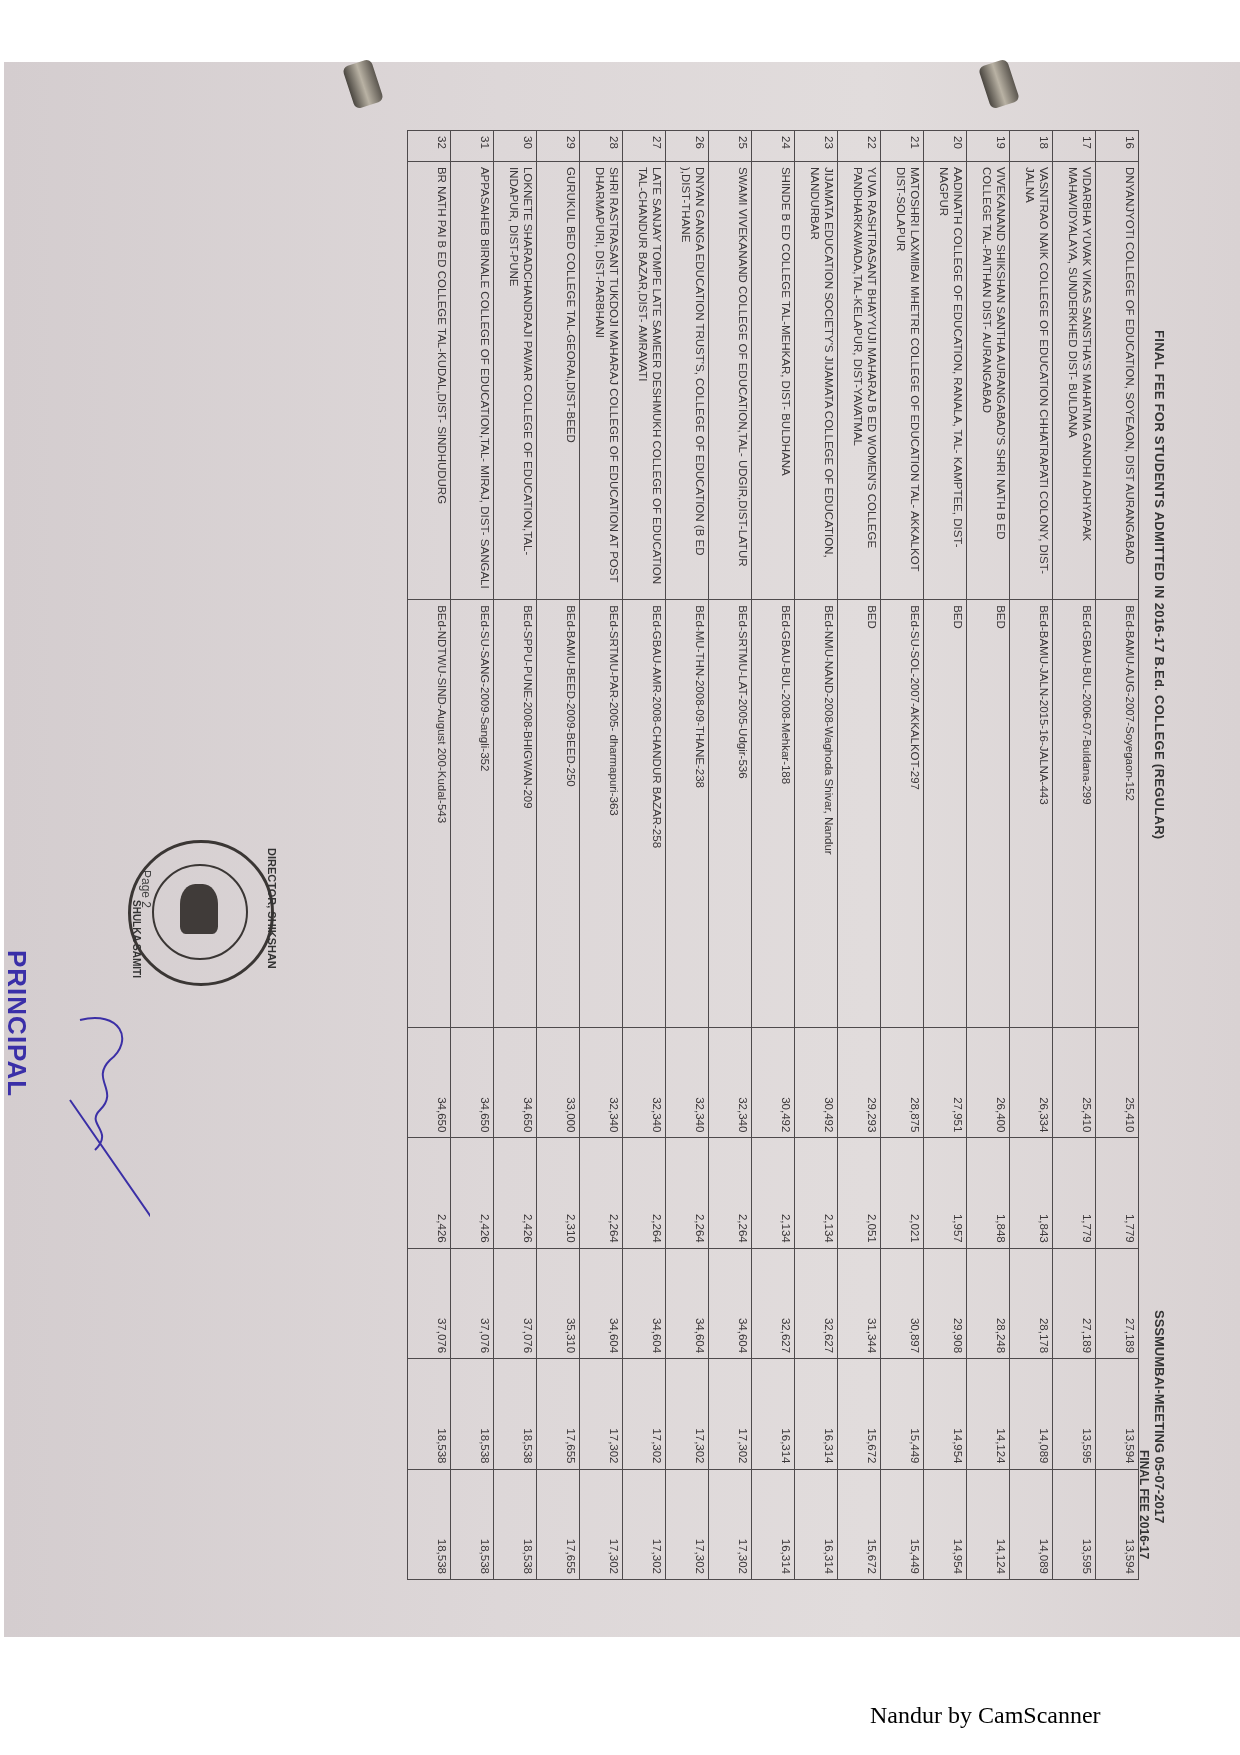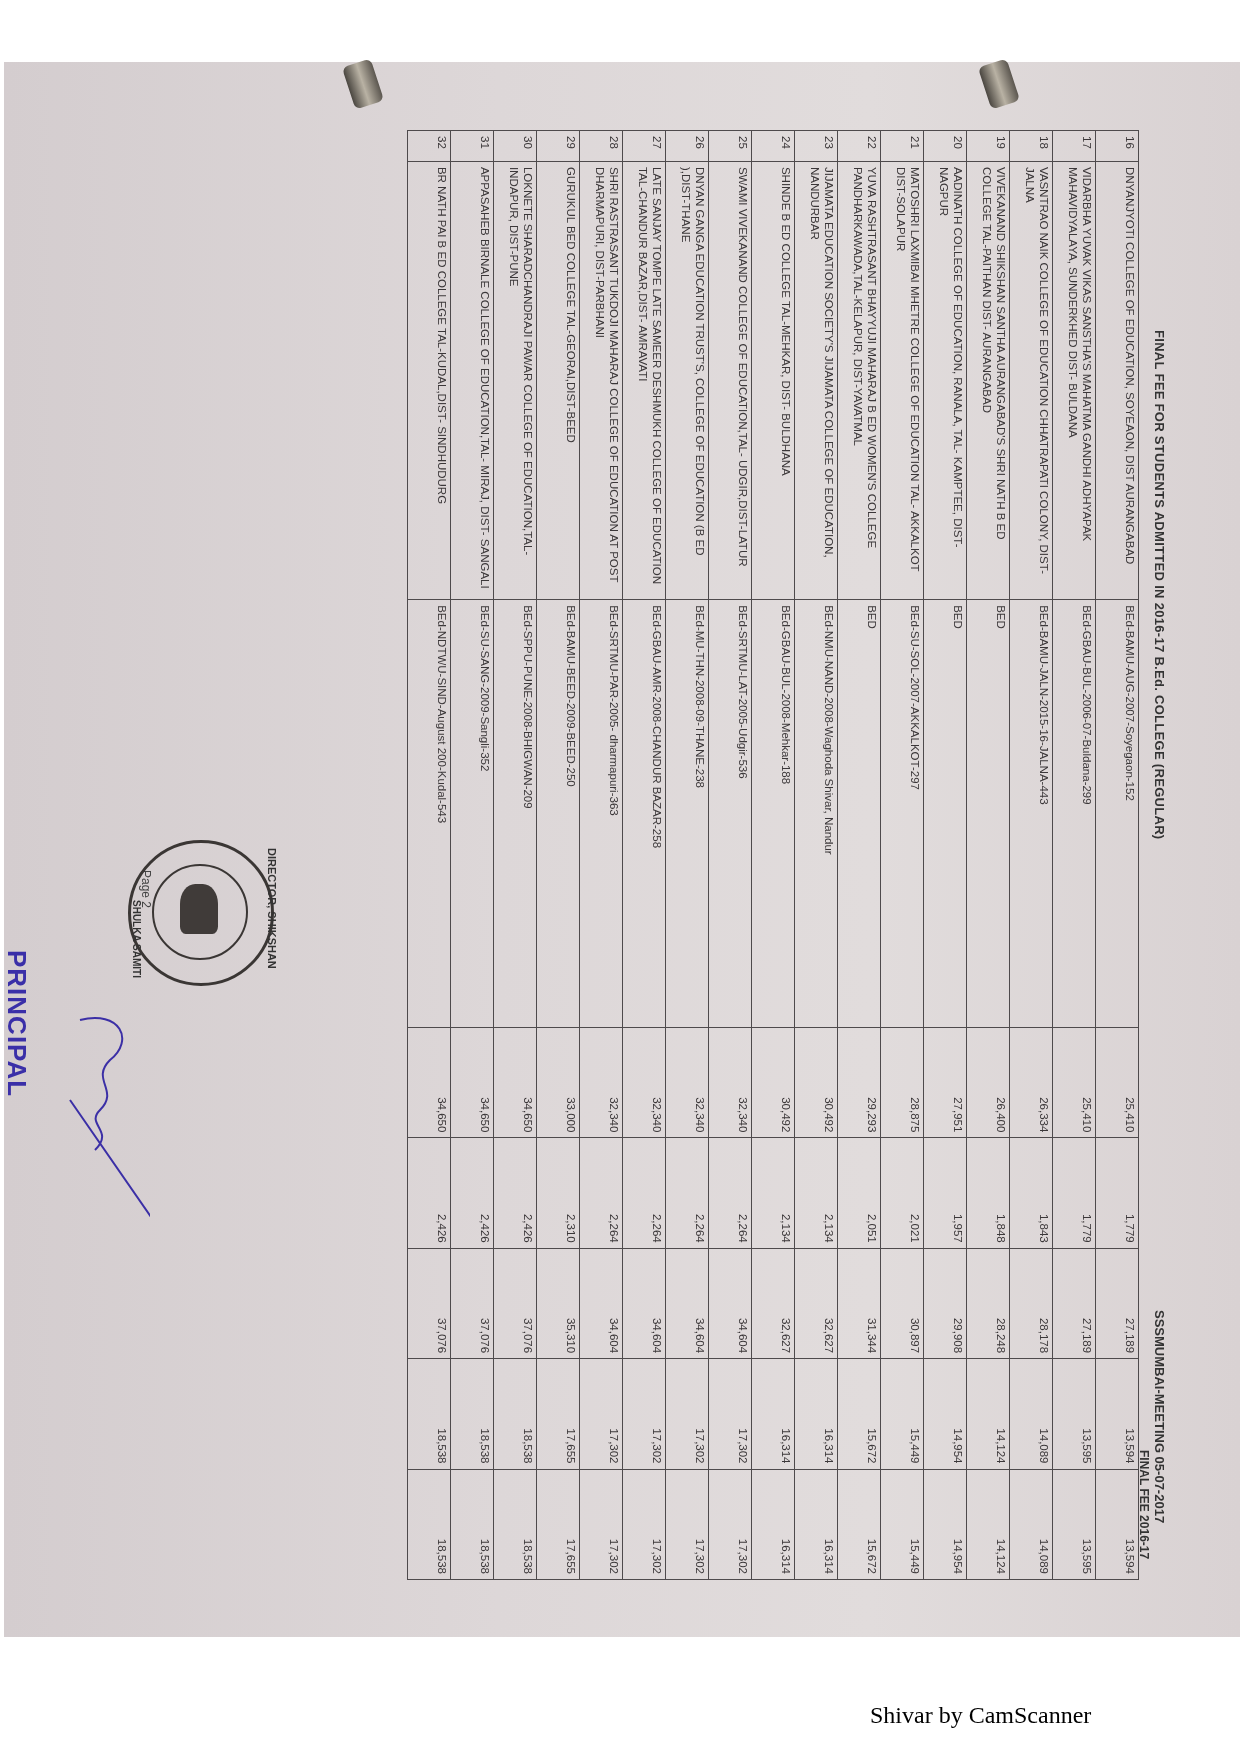--- a/index.html
+++ b/index.html
@@ -258,13 +258,13 @@
   <div style="position:absolute; left:52px; top:44px; width:38px; height:50px; background:#403b39; border-radius:40% 40% 15% 15%;"></div>
   <div style="position:absolute; left:6px; top:8px; font-size:11px; font-weight:bold; color:#333; transform:rotate(90deg); transform-origin:0 0; white-space:nowrap; left:150px;">DIRECTOR, SHIKSHAN</div>
   <div style="position:absolute; left:14px; top:60px; font-size:10px; font-weight:bold; color:#333; transform:rotate(90deg); transform-origin:0 0; white-space:nowrap;">SHULKA SAMITI</div>
 </div>
 
 <svg style="position:absolute; left:40px; top:1000px;" width="110" height="240">
   <path d="M40 20 C 80 10, 95 40, 70 60 C 50 80, 80 90, 60 110 C 45 125, 75 130, 55 150 M30 100 L 120 230" stroke="#3b2fa6" stroke-width="2" fill="none"></path>
 </svg>
 <div style="position:absolute; left:32px; top:950px; transform:rotate(90deg); transform-origin:0 0; font-size:26px; font-weight:bold; color:#3a2fa8; letter-spacing:1px; white-space:nowrap;">PRINCIPAL</div>
 
-<div class="footer-scanned">Shivar by CamScanner</div>
+<div class="footer-scanned">Nandur by CamScanner</div>
 
 </body></html>

